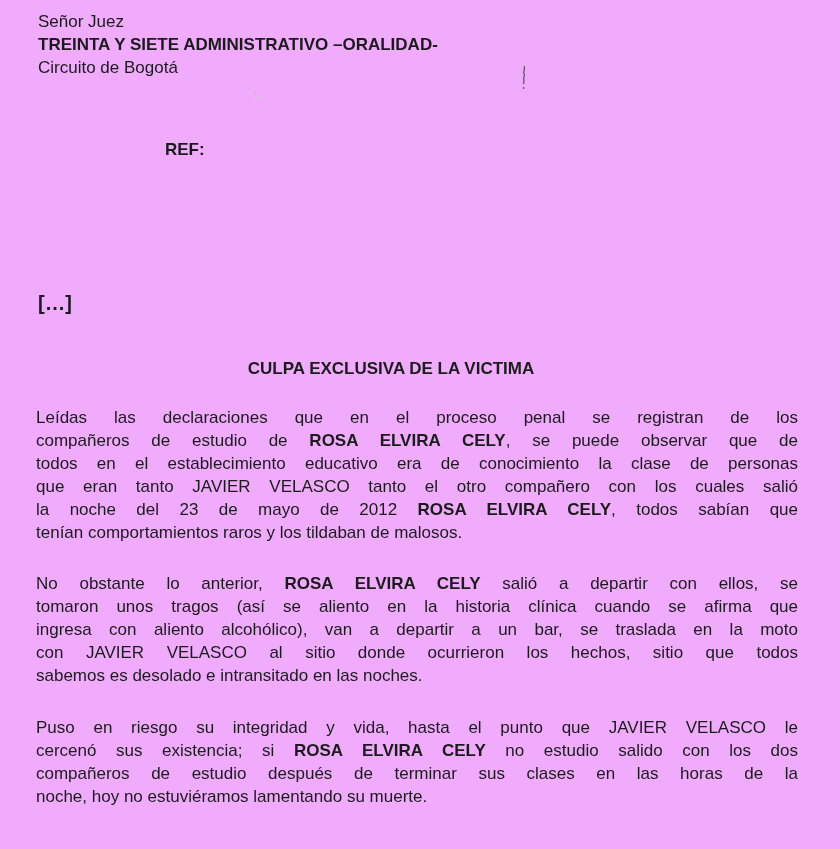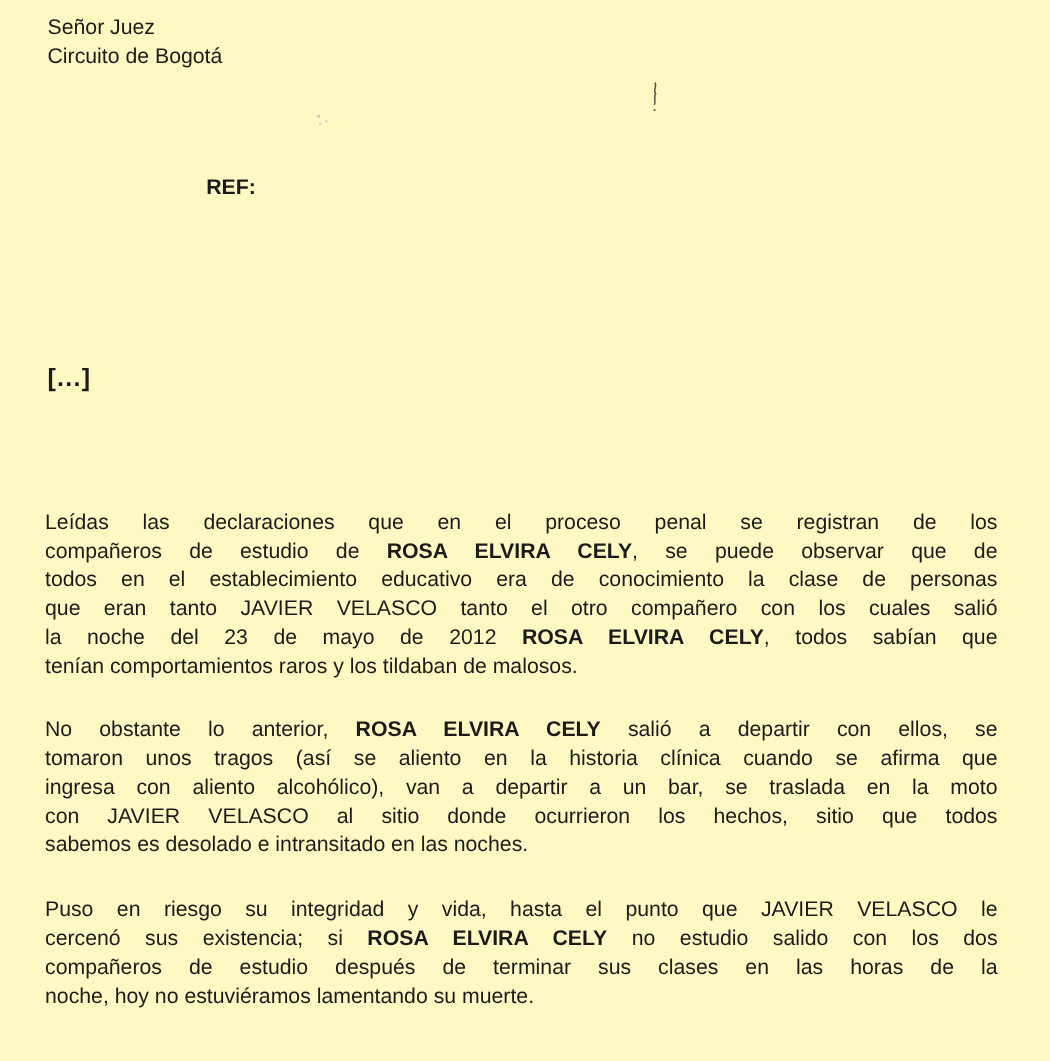--- a/index.html
+++ b/index.html
@@ -1,20 +1,20 @@
 <!DOCTYPE html>
 <html><head>
 <meta charset="utf-8">
 <style>
   html, body { margin: 0; padding: 0; background: #ffffff; }
   .page {
     position: relative;
     width: 840px;
     height: 849px;
-    background: #fef9c3;
+    background: #f0abfc;
     font-family: "Liberation Sans", sans-serif;
     color: #1b1b1b;
     overflow: hidden;
   }
   .l { font-size: 17px; line-height: 23px; }
   .b { font-weight: bold; }
   .jl { text-align: justify; text-align-last: justify; }
 
   .hdr { position: absolute; top: 10px; left: 38px; width: 762px; }
 
@@ -38,37 +38,41 @@
   .p2 { top: 572px; }
   .p3 { top: 716px; }
 </style>
 </head>
 <body>
 
 <div class="page">
 
   <header class="hdr">
     <div class="l">Señor Juez</div>
+    <div class="l b">TREINTA Y SIETE ADMINISTRATIVO –ORALIDAD-</div>
     <div class="l">Circuito de Bogotá</div>
   </header>
 
   <div class="artifact-squiggle">
     <svg width="10" height="30" viewBox="0 0 10 30">
       <path d="M5 2 C7 5 3 8 5.5 11 C3.5 14 6 17 4.5 20" stroke="#3a3a3a" stroke-width="1.2" fill="none"></path>
       <circle cx="4.6" cy="24" r="0.9" fill="#4a4a4a"></circle>
     </svg>
   </div>
   <div class="artifact-dots"></div>
 
   <section class="ref">
     <span class="l b ref-label">REF:</span>
   </section>
 
   <div class="ellipsis">[...]</div>
 
+  <div class="title-wrap">
+    <span class="l b">CULPA EXCLUSIVA DE LA VICTIMA</span>
+  </div>
 
   <section class="para p1">
     <div class="l jl"><span>Leídas las declaraciones que en el proceso penal se registran de los</span></div>
     <div class="l jl"><span>compañeros de estudio de </span><span class="b">ROSA ELVIRA CELY</span><span>, se puede observar que de</span></div>
     <div class="l jl"><span>todos en el establecimiento educativo era de conocimiento la clase de personas</span></div>
     <div class="l jl"><span>que eran tanto JAVIER VELASCO tanto el otro compañero con los cuales salió</span></div>
     <div class="l jl"><span>la noche del 23 de mayo de 2012 </span><span class="b">ROSA ELVIRA CELY</span><span>, todos sabían que</span></div>
     <div class="l"><span>tenían comportamientos raros y los tildaban de malosos.</span></div>
   </section>
 

